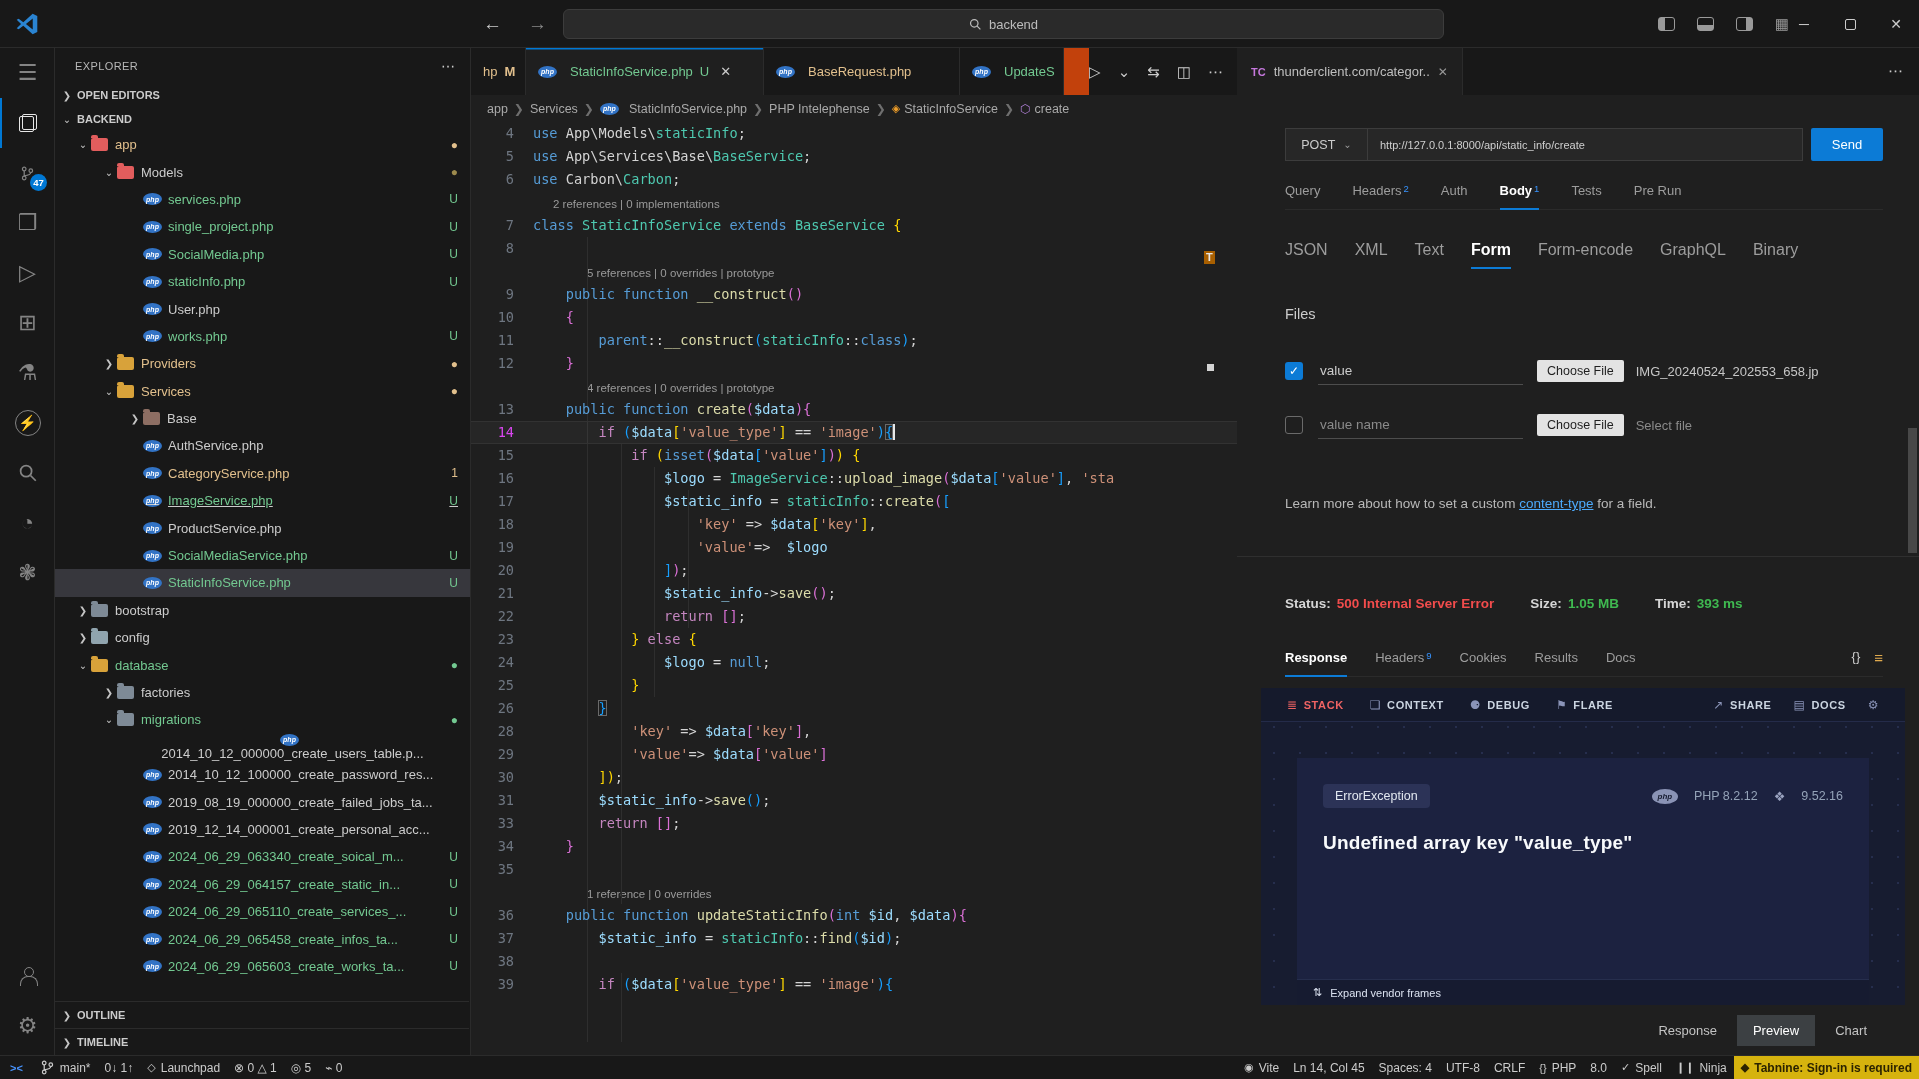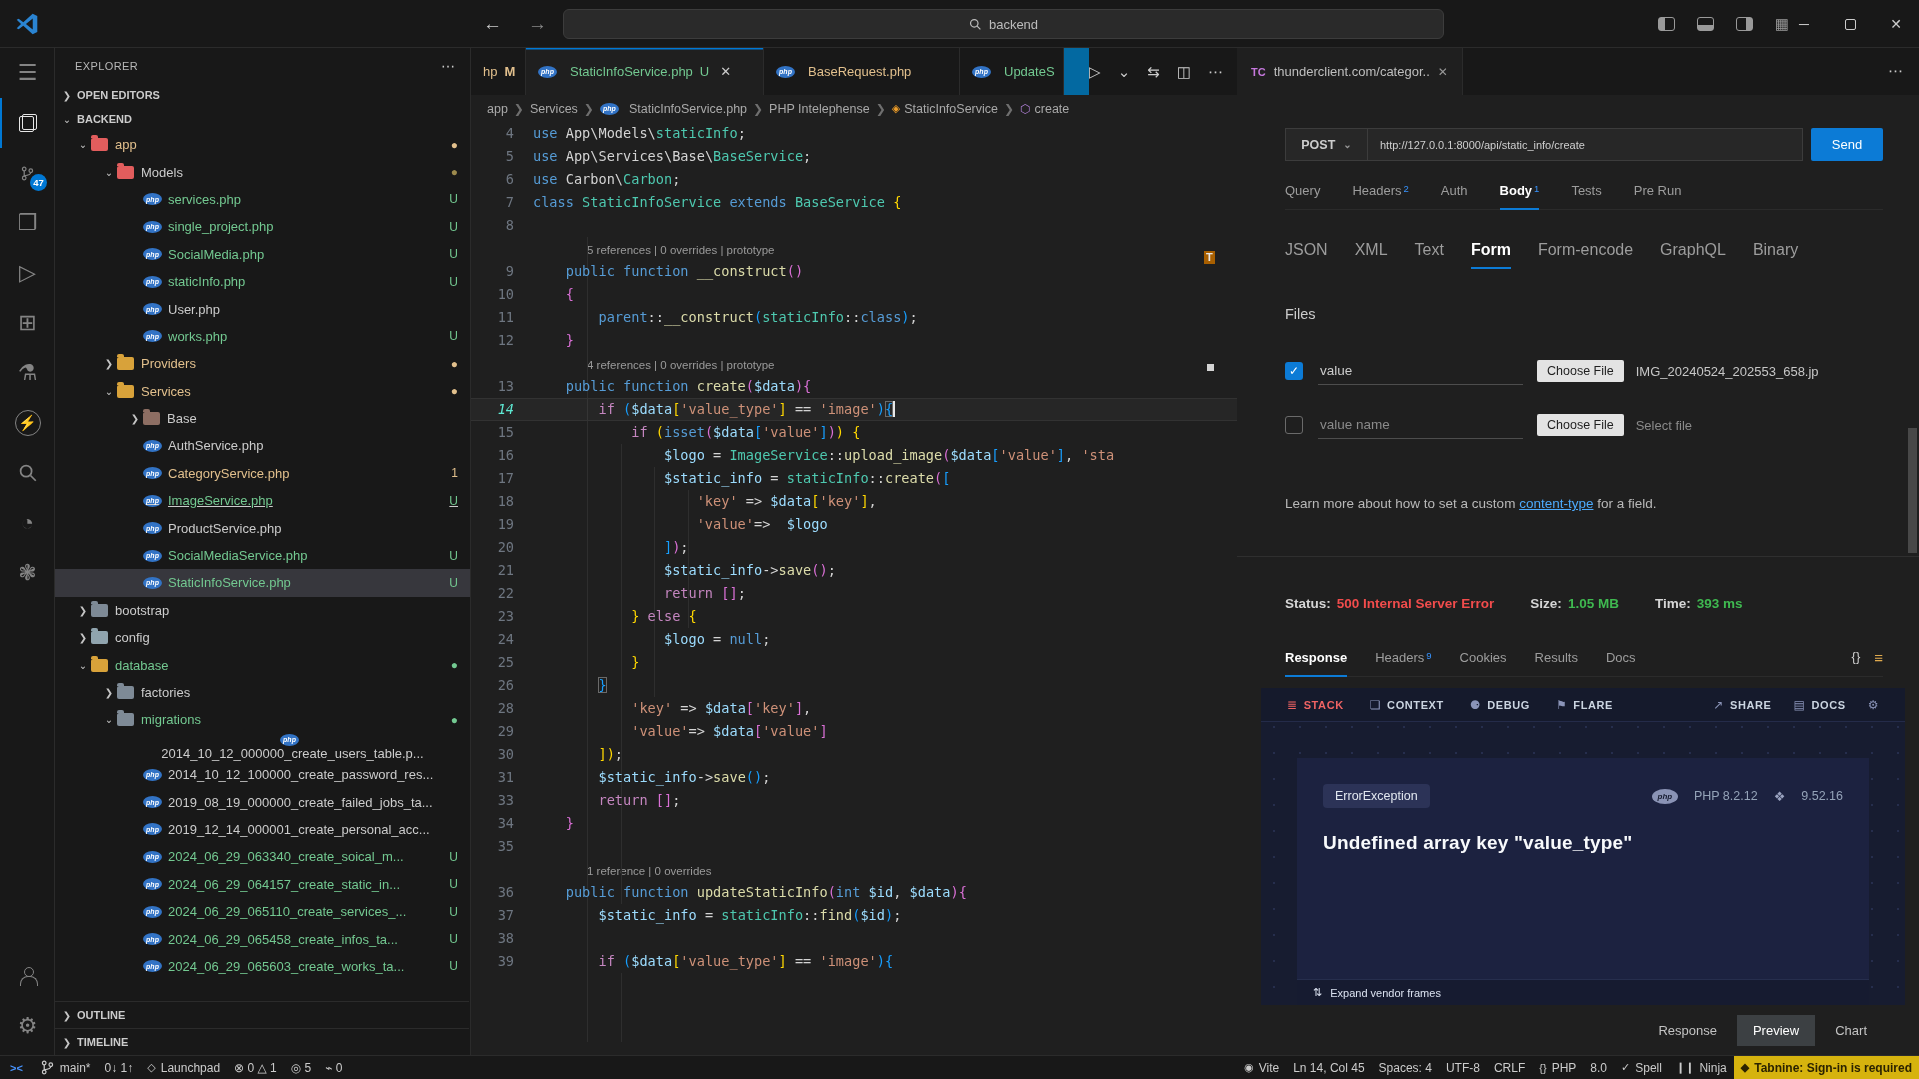--- a/index.html
+++ b/index.html
@@ -75,59 +75,59 @@
   .ficon::before { content:""; position:absolute; left:0; top:-3px; width:7px; height:3px; border-radius:2px 2px 0 0;
     background:inherit; }
   .f-red { background:#e25d5d; } .f-gold { background:#d8a23a; } .f-gray { background:#7e8a96; }
   .f-brown { background:#8d6e63; } .f-steel { background:#90a4ae; }
   .phpicon { width:19px; height:12px; background:#3273c5; border-radius:50%; color:#fff; font-size:7px;
     font-weight:bold; font-style:italic; display:flex; align-items:center; justify-content:center;
     margin-right:6px; flex:none; letter-spacing:0; }
 
   
   .editor { position:absolute; left:471px; top:48px; width:766px; height:1007px; background:#1f1f1f; }
-  .tabbar { position:absolute; left:0; top:0; right:0; height:47px; background:#0369a1; display:flex; }
+  .tabbar { position:absolute; left:0; top:0; right:0; height:47px; background:#c2410c; display:flex; }
   .tab { height:47px; display:flex; align-items:center; padding:0 12px; gap:7px; font-size:13px;
     border-right:1px solid #2b2b2b; background:#181818; color:#969696; white-space:nowrap; overflow:hidden; }
   .tab.active { background:#1f1f1f; box-shadow:inset 0 1.5px 0 #0078d4; }
   .tab .close { color:#cccccc; font-size:13px; margin-left:4px; }
   .tab .gitb { font-weight:bold; }
   .ed-actions { margin-left:auto; display:flex; align-items:center; gap:17px; padding-right:14px;
     color:#cccccc; font-size:15px; background:#181818; }
   .breadcrumb { position:absolute; left:0; top:47px; right:0; height:27px; background:#1f1f1f; display:flex;
     align-items:center; padding-left:16px; font-size:12.5px; color:#a9a9a9; gap:4px; white-space:nowrap; }
   .breadcrumb .sep { color:#6f6f6f; font-size:12px; padding:0 2px; }
   .bc-class { color:#ee9d28; font-size:11px; } .bc-method { color:#b180d7; font-size:12px; }
   .code { position:absolute; left:0; top:74px; right:0; bottom:0; overflow:hidden; }
   .crow { height:23px; line-height:23px; white-space:pre; font-family:"DejaVu Sans Mono", monospace;
     font-size:13.6px; position:relative; }
   .crow.cur { background:rgba(255,255,255,.035); box-shadow:inset 0 1px 0 #323232, inset 0 -1px 0 #323232; }
   .ln { display:inline-block; width:62px; padding-right:19px; text-align:right; color:#6e7681; }
-  .crow.cur .ln { color:#5eead4;font-style:italic; }
+  .crow.cur .ln { color:#d946ef; }
   .lens { font-family:"Liberation Sans", sans-serif; font-size:11.5px; color:#9a9a9a; height:23px; line-height:26px; }
   .cursor { display:inline-block; width:1.5px; height:16px; background:#e8e8e8; vertical-align:-3px; }
   .t-kw{color:#569cd6} .t-ct{color:#c586c0} .t-ty{color:#4ec9b0} .t-fn{color:#dcdcaa}
   .t-vr{color:#9cdcfe} .t-st{color:#ce9178} .t-pl{color:#d4d4d4}
   .t-b1{color:#ffd700} .t-b2{color:#da70d6} .t-b3{color:#179fff}
   .t-bm{outline:1px solid #6a6a6a; outline-offset:-1px;}
   .guide { position:absolute; width:1px; background:#2e2e2e; }
   .ruler-T { position:absolute; left:733px; top:203px; color:#e8e8e8; font-size:11px; font-weight:bold;
     background:#a85f00; padding:0 2px; line-height:13px; }
   .ruler-sq { position:absolute; left:736px; top:316px; width:7px; height:7px; background:#d4d4d4; }
 
   
   .tcpanel { position:absolute; left:1237px; top:48px; width:682px; height:1007px; background:#1f1f1f; }
   .tc-tabbar { position:absolute; left:0; top:0; right:0; height:47px; background:#181818; display:flex; }
   .tc-tab { height:47px; display:flex; align-items:center; gap:8px; padding:0 14px; background:#1f1f1f;
     border-right:1px solid #2b2b2b; color:#bfbfbf; font-size:13px; }
   .tc-logo { color:#c678dd; font-weight:bold; font-size:11px; }
   .tc-more { margin-left:auto; color:#cccccc; font-size:15px; padding:14px 16px 0 0; }
   .req-row { position:absolute; left:48px; right:36px; top:80px; height:33px; display:flex; }
   .method { width:82px; border:1px solid #3c3c3c; background:#272727; color:#cccccc; font-size:12.5px;
-    display:flex; align-items:center; justify-content:center; gap:8px; border-right:none;font-weight:bold; }
+    display:flex; align-items:center; justify-content:center; gap:8px; border-right:none; }
   .url { flex:1; border:1px solid #3c3c3c; background:#272727; color:#cfcfcf; font-size:11px;
     display:flex; align-items:center; padding-left:12px; white-space:nowrap; overflow:hidden; }
   .send-btn { width:72px; margin-left:8px; background:#0c7bd6; color:#ffffff; font-size:13px; border:none;
     border-radius:2px; display:flex; align-items:center; justify-content:center; }
   .req-tabs { position:absolute; left:48px; right:36px; top:128px; height:34px; display:flex; gap:32px;
     border-bottom:1px solid #2b2b2b; font-size:13px; color:#9d9d9d; }
   .rtab { display:flex; align-items:flex-start; padding-top:7px; gap:2px; position:relative; }
   .rtab.on { color:#ffffff; font-weight:bold; }
   .rtab.on::after { content:""; position:absolute; left:0; right:0; bottom:-1px; height:2px; background:#0c7bd6; }
   .rtab sup { color:#3794ff; font-size:9.5px; font-weight:normal; }
@@ -543,20 +543,21 @@
     </div>
   <div class="code" id="code">
     <div class="guide" style="left:116px; top:115px; height:805px;"></div>
     <div class="guide" style="left:150px; top:322px; height:460px;"></div>
     <div class="guide" style="left:150px; top:851px; height:69px;"></div>
     <div class="guide" style="left:183px; top:345px; height:230px;"></div>
     <div class="guide" style="left:217px; top:368px; height:138px;"></div>
   <div class="crow"><span class="ln">4</span><span class="t-kw">use </span><span class="t-pl">App\Models\</span><span class="t-ty">staticInfo</span><span class="t-pl">;</span></div>
       <div class="crow"><span class="ln">5</span><span class="t-kw">use </span><span class="t-pl">App\Services\Base\</span><span class="t-ty">BaseService</span><span class="t-pl">;</span></div>
       <div class="crow"><span class="ln">6</span><span class="t-kw">use </span><span class="t-pl">Carbon\</span><span class="t-ty">Carbon</span><span class="t-pl">;</span></div>
+      <div class="lens" style="padding-left: 82px;">2 references | 0 implementations</div>
       <div class="crow"><span class="ln">7</span><span class="t-kw">class </span><span class="t-ty">StaticInfoService </span><span class="t-kw">extends </span><span class="t-ty">BaseService </span><span class="t-b1">{</span></div>
       <div class="crow"><span class="ln">8</span></div>
       <div class="lens" style="padding-left: 116px;">5 references | 0 overrides | prototype</div>
       <div class="crow"><span class="ln">9</span><span class="t-pl">    </span><span class="t-kw">public function </span><span class="t-fn">__construct</span><span class="t-b2">()</span></div>
       <div class="crow"><span class="ln">10</span><span class="t-pl">    </span><span class="t-b2">{</span></div>
       <div class="crow"><span class="ln">11</span><span class="t-pl">        </span><span class="t-kw">parent</span><span class="t-pl">::</span><span class="t-fn">__construct</span><span class="t-b3">(</span><span class="t-ty">staticInfo</span><span class="t-pl">::</span><span class="t-kw">class</span><span class="t-b3">)</span><span class="t-pl">;</span></div>
       <div class="crow"><span class="ln">12</span><span class="t-pl">    </span><span class="t-b2">}</span></div>
       <div class="lens" style="padding-left: 116px;">4 references | 0 overrides | prototype</div>
       <div class="crow"><span class="ln">13</span><span class="t-pl">    </span><span class="t-kw">public function </span><span class="t-fn">create</span><span class="t-b2">(</span><span class="t-vr">$data</span><span class="t-b2">){</span></div>
       <div class="crow cur"><span class="ln">14</span><span class="t-pl">        </span><span class="t-ct">if </span><span class="t-b3">(</span><span class="t-vr">$data</span><span class="t-b1">[</span><span class="t-st">'value_type'</span><span class="t-b1">]</span><span class="t-pl"> == </span><span class="t-st">'image'</span><span class="t-b3">)</span><span class="t-b3 t-bm">{</span><span class="cursor"></span></div>

